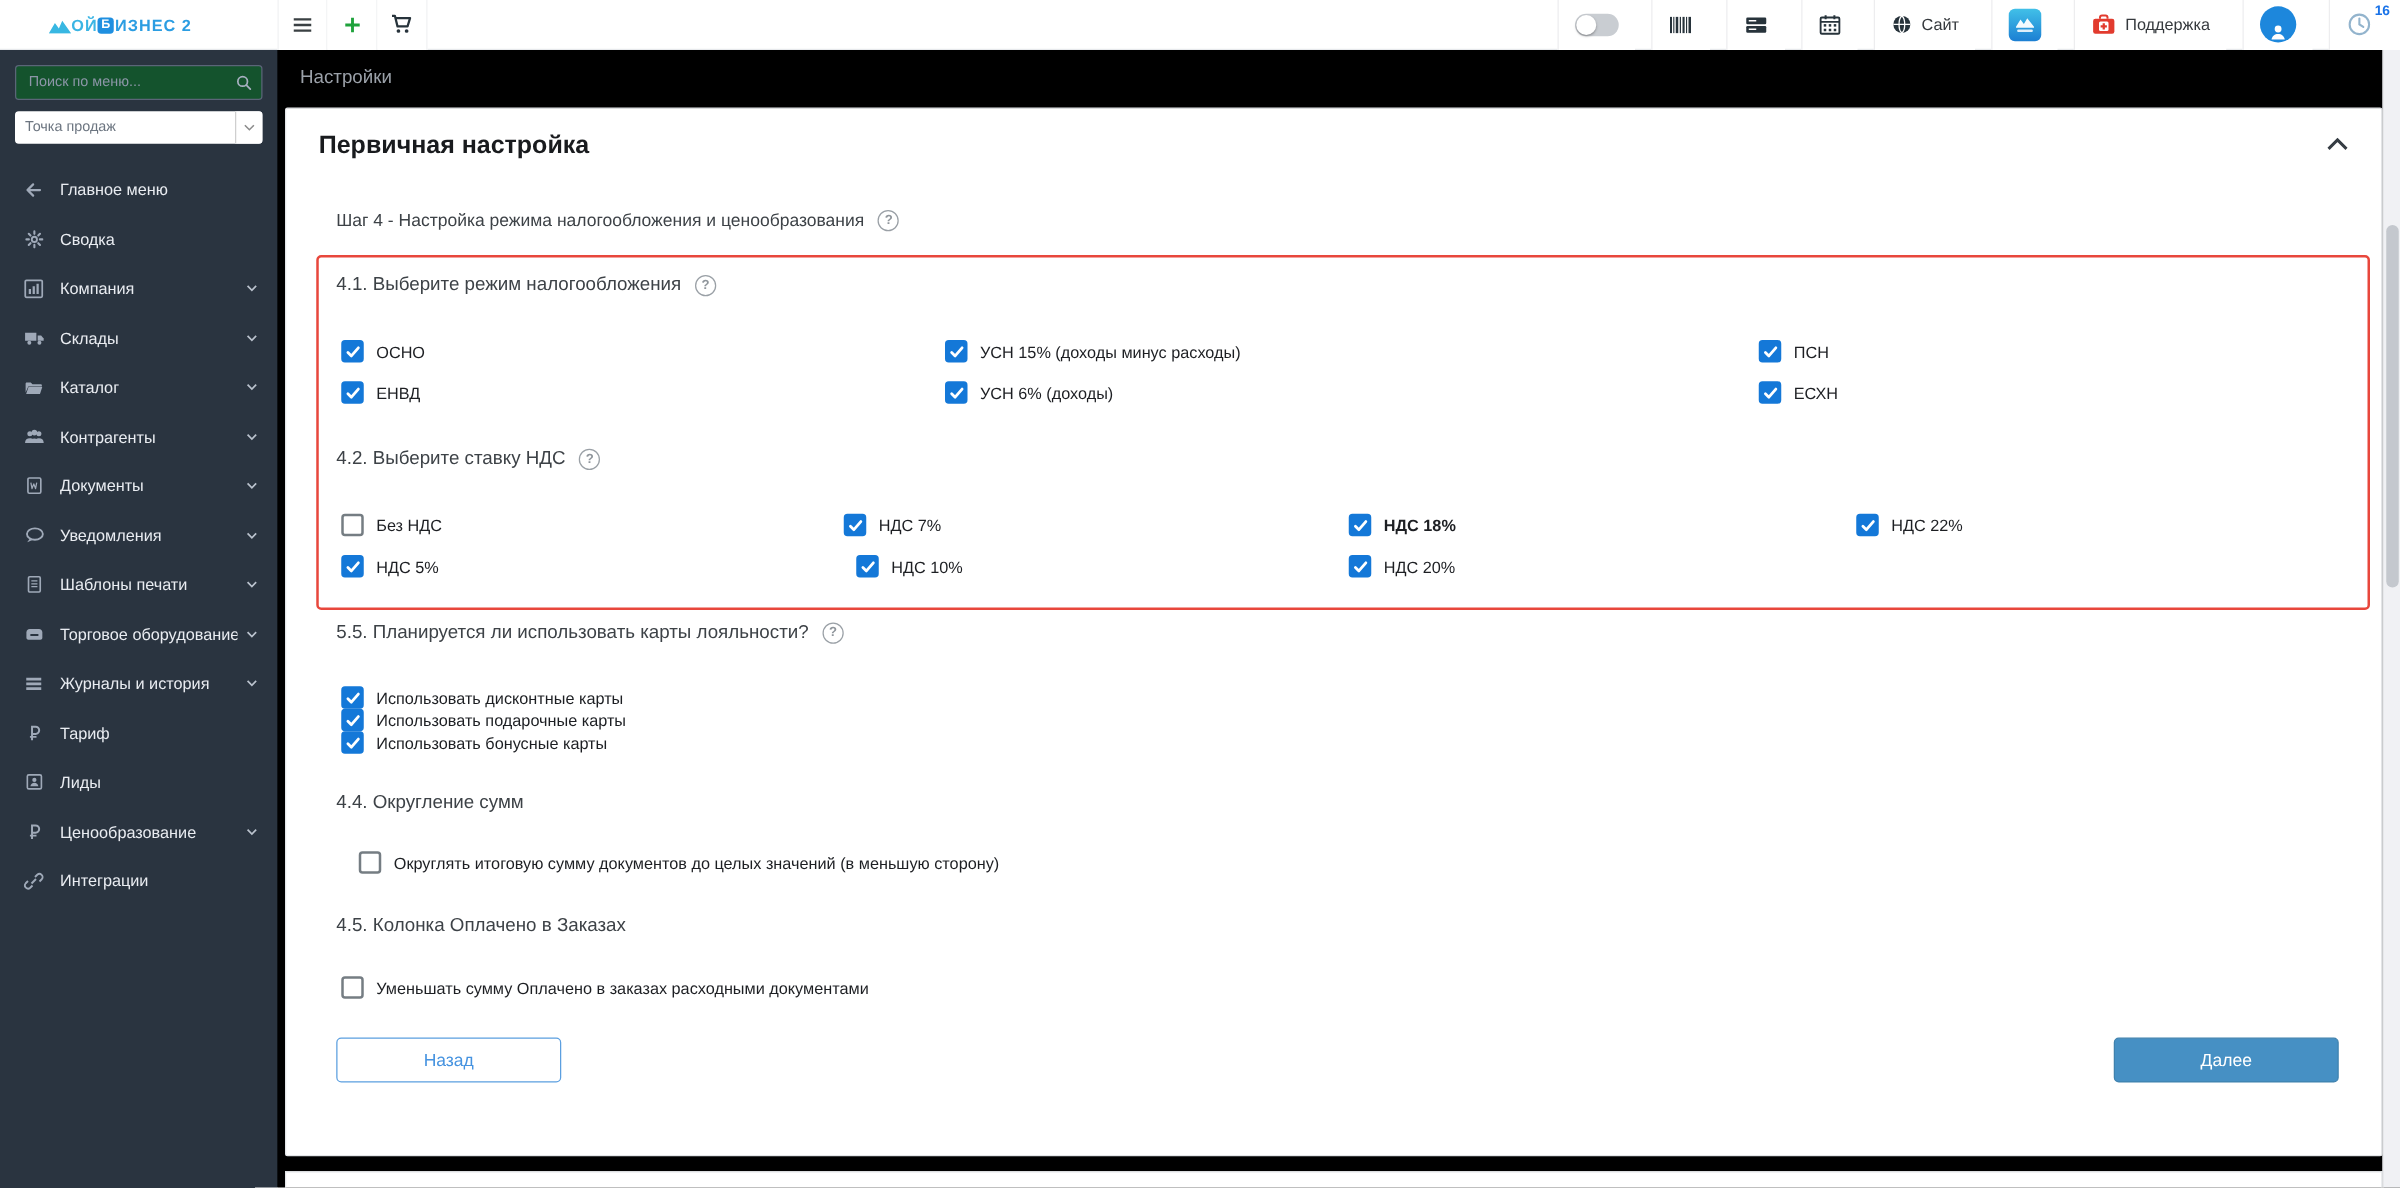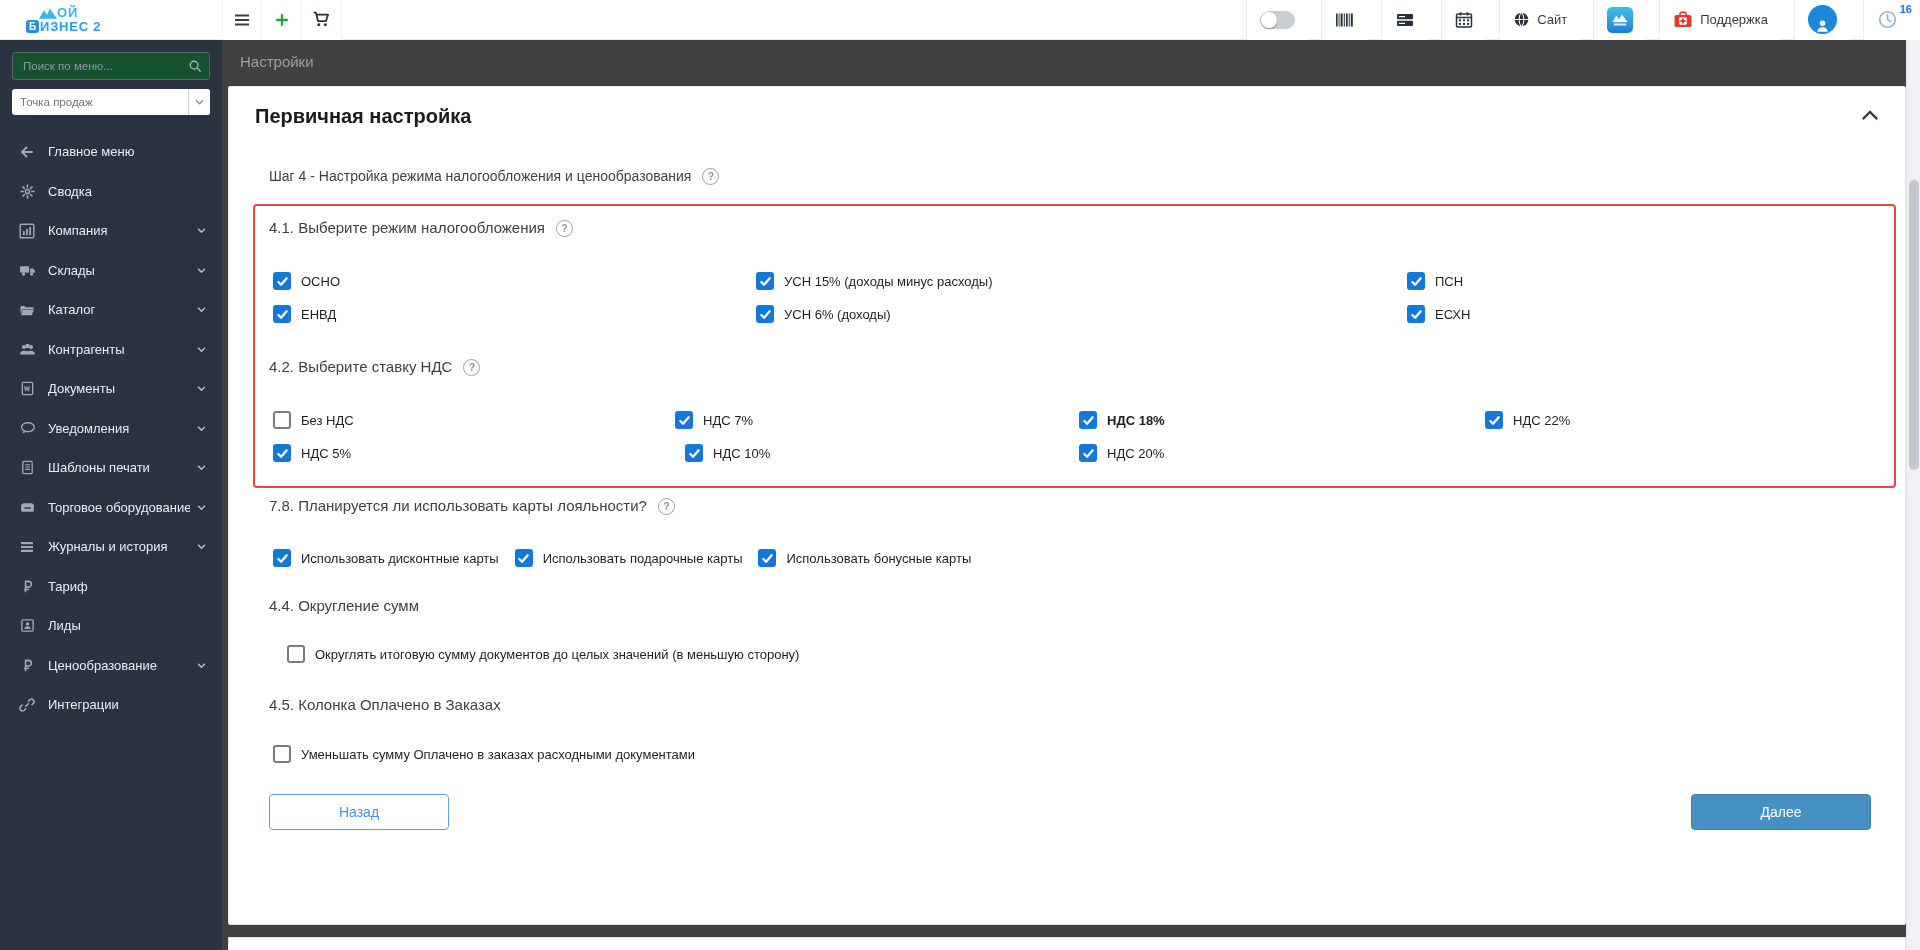--- a/index.html
+++ b/index.html
@@ -4,21 +4,21 @@
 <title>Настройки</title>
 <style>
   * { margin:0; padding:0; box-sizing:border-box; }
   html,body { width:1920px; height:950px; overflow:hidden; background:#edeff2;
     font-family:"Liberation Sans","DejaVu Sans",sans-serif; }
 
   
   .topbar { position:fixed; top:0; left:0; width:1920px; height:40px; background:#fff;
     display:flex; align-items:center; border-bottom:1px solid #e7e9ec; z-index:50; }
   .logo-area { width:222px; height:40px; display:flex; align-items:center; padding-left:26px; }
-  .logo { display:flex; flex-direction:column; line-height:1; }
+  .logo { display:flex; flex-direction:row; line-height:1; }
   .logo-l1 { display:flex; align-items:flex-end; margin-left:13px; }
   .logo-l1 .txt { font-size:13px; font-weight:800; color:#3ab5e4; letter-spacing:.8px; }
   .logo-l2 { display:flex; align-items:center; margin-top:1px; gap:1px; }
   .b-badge { width:13px; height:13px; background:#1f8fe0; border-radius:3px; color:#fff;
     font-size:10px; font-weight:800; display:flex; align-items:center; justify-content:center; }
   .logo-l2 .txt { font-size:13px; font-weight:800; color:#2b9de2; letter-spacing:.8px; }
   .tb-btn { width:40px; height:40px; display:flex; align-items:center; justify-content:center;
     background:#fff; border:none; border-right:1px solid #f1f2f4; cursor:pointer; }
   .tb-btn:first-of-type { border-left:1px solid #f1f2f4; }
   .tb-right { margin-left:auto; display:flex; align-items:center; height:40px;gap:13px; }
@@ -49,21 +49,21 @@
   .pos-caret { width:22px; height:26px; border-left:1px solid #cfcfcf; display:flex;
     align-items:center; justify-content:center; background:#fff; border:none; border-left:1px solid #cfcfcf; cursor:pointer; }
   .menu { margin-top:17px; }
   .menu-item { height:39.5px; display:flex; align-items:center; padding:0 15px 0 18px;
     color:#e9ecf1; font-size:13px; cursor:pointer; white-space:nowrap; }
   .mi-icon { width:18px; margin-right:12px; color:#9fa9b8; display:flex; justify-content:center; flex:none; }
   .mi-label { flex:1; overflow:hidden; }
   .mi-chevron { color:#bac2cd; margin-left:6px; display:flex; }
 
   
-  .content { position:fixed; top:40px; left:222px; width:1698px; height:910px; background:#404040; }
+  .content { position:fixed; top:40px; left:222px; width:1698px; height:910px; background:#000000; }
   .breadcrumb { padding:13px 0 0 18px; font-size:15px; color:#9ba1a9; height:46px; }
   .panel { margin:0 14px 0 6px; width:1678px; height:839px; background:#fff;
     border:1px solid #e4e6e9; border-radius:2px; padding:18px 11px 0 24px; }
   .panel-head { display:flex; justify-content:space-between; align-items:flex-start; }
   .panel-title { font-size:20px; font-weight:700; color:#191b1e; margin-left:2px; line-height:23px; }
   .collapse-btn { background:none; border:none; margin:5px 15px 0 0; cursor:pointer; display:flex; }
   .step-row { margin:38px 0 0 16px; display:flex; align-items:center; gap:11px;
     font-size:14px; color:#3d4247; line-height:20px; }
   .help-icon { width:17px; height:17px; border-radius:50%; border:1.5px solid #9aa0a6;
     color:#8f959b; font-size:10.5px; font-weight:700; display:inline-flex; align-items:center;
@@ -74,21 +74,21 @@
   .sec-head.mt34 { margin-top:34px; }
   .cb-grid { display:grid; margin:34px 0 0 4px; row-gap:15px; }
   .grid41 { grid-template-columns:483px 651px auto; }
   .grid42 { grid-template-columns:402px 404px 406px auto; }
   .cb { display:flex; align-items:center; gap:10px; height:18px; cursor:pointer; width:max-content; }
   .cbx { width:18px; height:18px; border-radius:3px; background:#fff; border:2px solid #757d83;
     flex:none; display:flex; align-items:center; justify-content:center; }
   .cbx.on { background:#1478d8; border-color:#1478d8; }
   .cbl { font-size:13px; color:#1d1f23; white-space:nowrap; }
   .sec-43 { margin:8px 0 0 16px; }
-  .stack { display:flex; flex-direction:row; gap:16px; }
+  .stack { display:flex; flex-direction:column; }
   .stack-43 { margin:33px 0 0 20px; }
   .sec-44 { margin:29px 0 0 16px; }
   .stack-44 { margin:29px 0 0 34px; }
   .sec-45 { margin:32px 0 0 16px; }
   .stack-45 { margin:30px 0 0 20px; }
   .footer-row { display:flex; justify-content:space-between; margin:31px 23px 0 16px; }
   .btn { width:180px; height:36px; border-radius:4px; font-size:14px; font-family:inherit; cursor:pointer; }
   .btn-back { background:#fff; border:1px solid #5b9fe0; color:#4693e0; }
   .btn-next { background:#4690c4; border:1px solid #3f81ad; color:#fff; }
   .panel-stub { margin:12px 14px 0 6px; width:1678px; height:13px; background:#fff;
@@ -591,21 +591,21 @@
               <svg viewBox="0 0 14 14" width="13" height="13">
                 <path d="M2.5 7.5 5.5 10.5 11.5 3.5" fill="none" stroke="#fff" stroke-width="2.4" stroke-linecap="round" stroke-linejoin="round"></path>
               </svg>
             </span>
             <span class="cbl">НДС 22%</span>
           </label>
         </div>
     </div>
 
     <div class="sec-head sec-43">
-      <span>7.8. Планируется ли использовать карты лояльности?</span>
+      <span>5.5. Планируется ли использовать карты лояльности?</span>
       <span class="help-icon">?</span>
     </div>
     <div class="stack stack-43" id="list43">
         <label class="cb">
           <span class="cbx on">
             <svg viewBox="0 0 14 14" width="13" height="13">
               <path d="M2.5 7.5 5.5 10.5 11.5 3.5" fill="none" stroke="#fff" stroke-width="2.4" stroke-linecap="round" stroke-linejoin="round"></path>
             </svg>
           </span>
           <span class="cbl">Использовать дисконтные карты</span>

